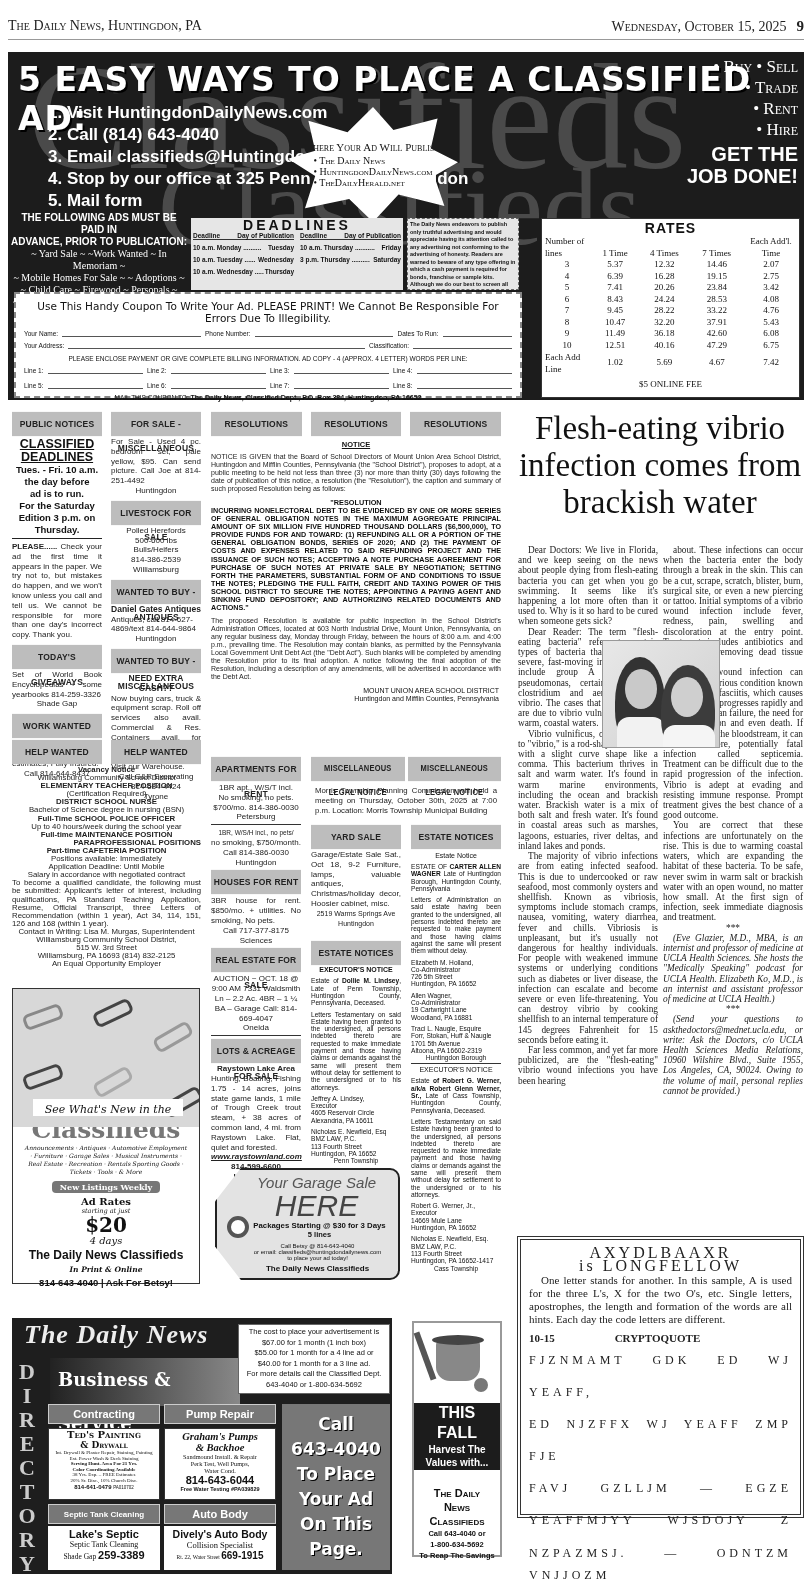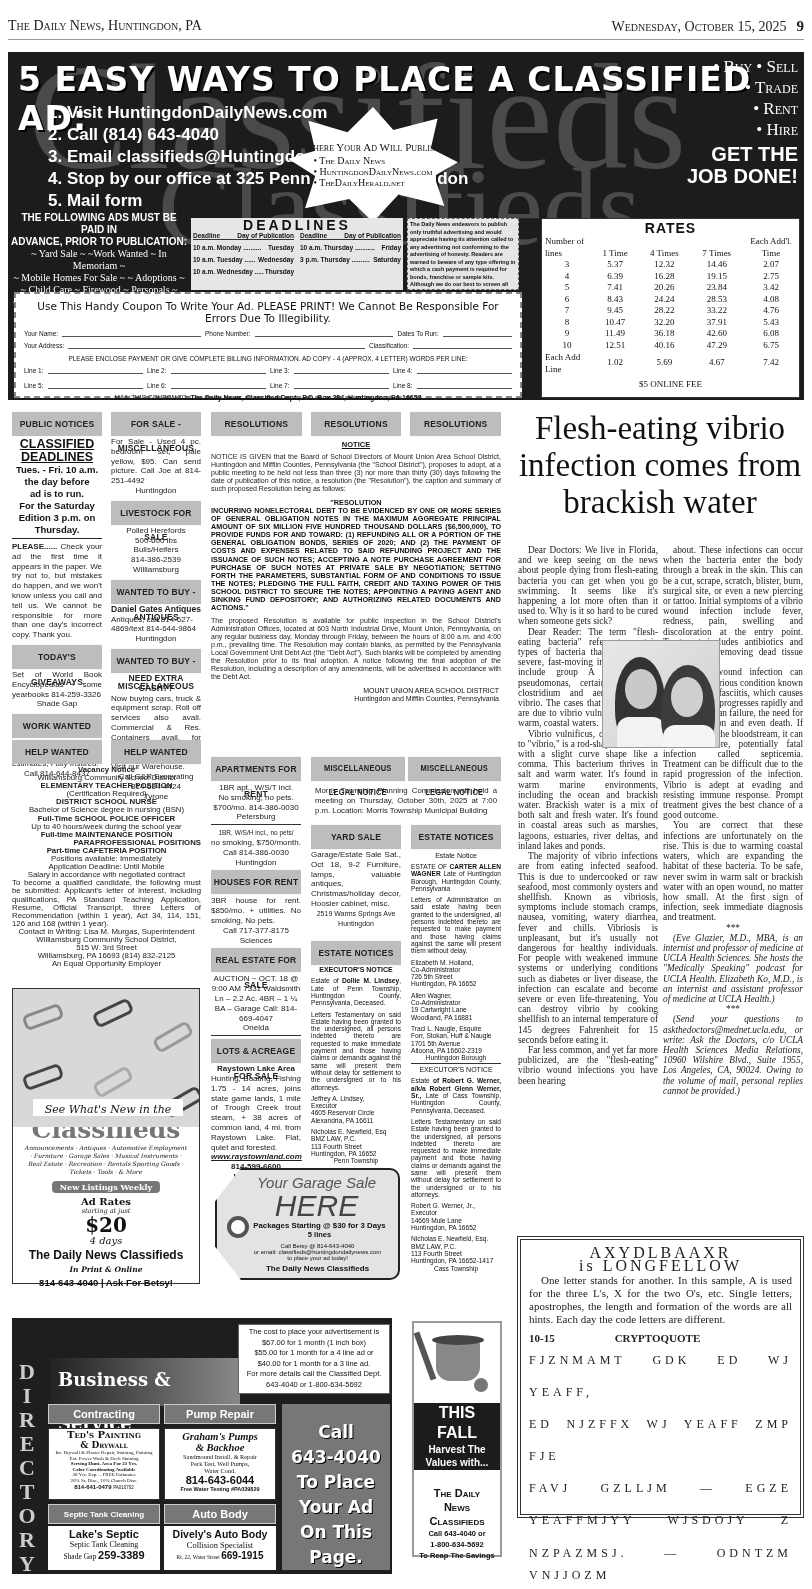--- a/index.html
+++ b/index.html
@@ -62,21 +62,21 @@
 .cq .ln{font-size:12px;letter-spacing:4px;line-height:32px;text-align:justify;text-align-last:justify}
 .cq .yest{font-size:11px;line-height:13px;text-indent:12px}
 
 .dir{left:12px;top:1318px;width:380px;height:256px;background:#1e1e1e}
 .dir-side{position:absolute;left:6px;top:42px;width:18px;color:#ccc;font-family:"Liberation Serif",serif;font-weight:bold;font-size:22px;line-height:24px;text-align:center}
 .dir-title{position:absolute;left:12px;top:2px;color:#eee;font-family:"Liberation Serif",serif;font-weight:bold;font-style:italic;font-size:26px;letter-spacing:1px}
 .dir-sub{position:absolute;left:38px;top:40px;width:190px;height:48px;background:linear-gradient(90deg,#222,#888);color:#fff;font-family:"DejaVu Serif",serif;font-weight:bold;font-size:18px;line-height:44px;padding-left:8px}
 .dir-cost{position:absolute;left:226px;top:6px;width:152px;height:70px;background:#fff;border:1px solid #666;font-size:7.5px;line-height:10.5px;text-align:center;padding-top:2px}
 .dcat{position:absolute;height:20px;background:#777;color:#fff;border:1px solid #ccc;text-align:center;font-weight:bold;font-size:11px;line-height:19px}
 .dbox{position:absolute;background:#fff;border:1px solid #333;text-align:center;overflow:hidden}
-.callbox{position:absolute;left:270px;top:86px;width:108px;height:166px;background:#777;color:#fff;text-align:center;font-family:"DejaVu Sans",sans-serif;font-weight:bold;font-size:17px;line-height:25px;padding-top:16px;text-shadow:1px 1px 0 #000}
+.callbox{position:absolute;left:270px;top:86px;width:108px;height:166px;background:#777;color:#fff;text-align:center;font-family:"DejaVu Sans",sans-serif;font-weight:bold;font-size:17px;line-height:25px;padding-top:8px;text-shadow:1px 1px 0 #000}
 
 .fall{left:412px;top:1321px;width:90px;height:236px;border:2px solid #999;background:#fff;text-align:center}
 
 .tag{left:215px;top:1168px;width:185px;height:112px;background:#e3e3e3;border:2px solid #222;border-radius:10px 10px 10px 10px;clip-path:polygon(14% 0,100% 0,100% 100%,14% 100%,0 70%,0 30%)}
 .tag .hole{position:absolute;left:10px;top:46px;width:22px;height:22px;border-radius:50%;border:4px solid #555;background:#fff}
 .ad-classifieds{left:12px;top:988px;width:188px;height:296px;border:1px solid #333;background:#fff;text-align:center}
 .glasses{height:138px;background:#d8d8d8;position:relative;overflow:hidden}
 .gl{position:absolute;width:40px;height:16px;border:3px solid #444;border-radius:6px}
 </style>
 </head>
@@ -571,20 +571,21 @@
     </div>
   <div class="ln">FJZNMAMT GDK ED WJ YEAFF,</div>
   <div class="ln">ED NJZFFX WJ YEAFF ZMP FJE</div>
   <div class="ln">FAVJ GZLLJM — EGZE</div>
   <div class="ln">YEAFFMJYY WJSDOJY Z</div>
   <div class="ln" style="line-height:22px;margin-top:6px">NZPAZMSJ. — ODNTZM VNJJOZM</div>
   <div class="yest"><b>Yesterday's Cryptoquote:</b><span> THE WOMEN THAT INSPIRE ME, TO BE HONEST, ARE THE WOMEN THAT STRUGGLE. — CARDI B</span></div>
 </div>
 
 <div class="abs dir">
+  <div class="dir-title">The Daily News</div>
   <div class="dir-side">
     <div>D</div>
       <div>I</div>
       <div>R</div>
       <div>E</div>
       <div>C</div>
       <div>T</div>
       <div>O</div>
       <div>R</div>
       <div>Y</div>

